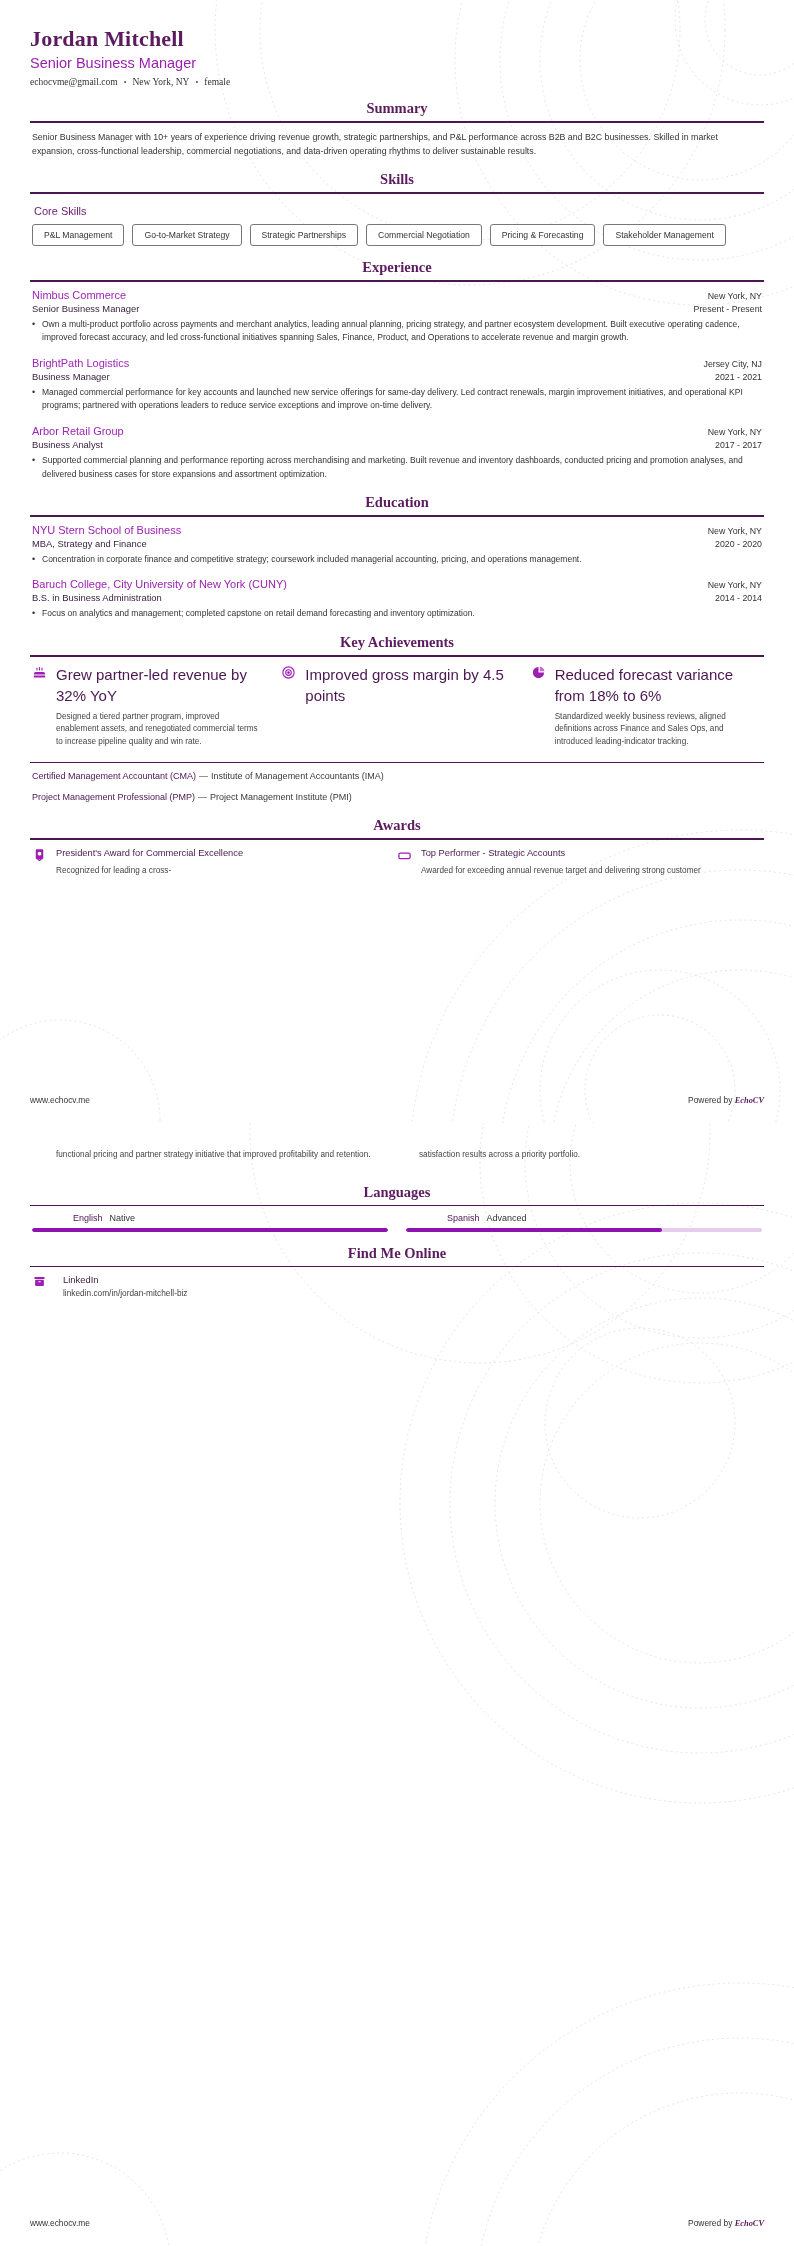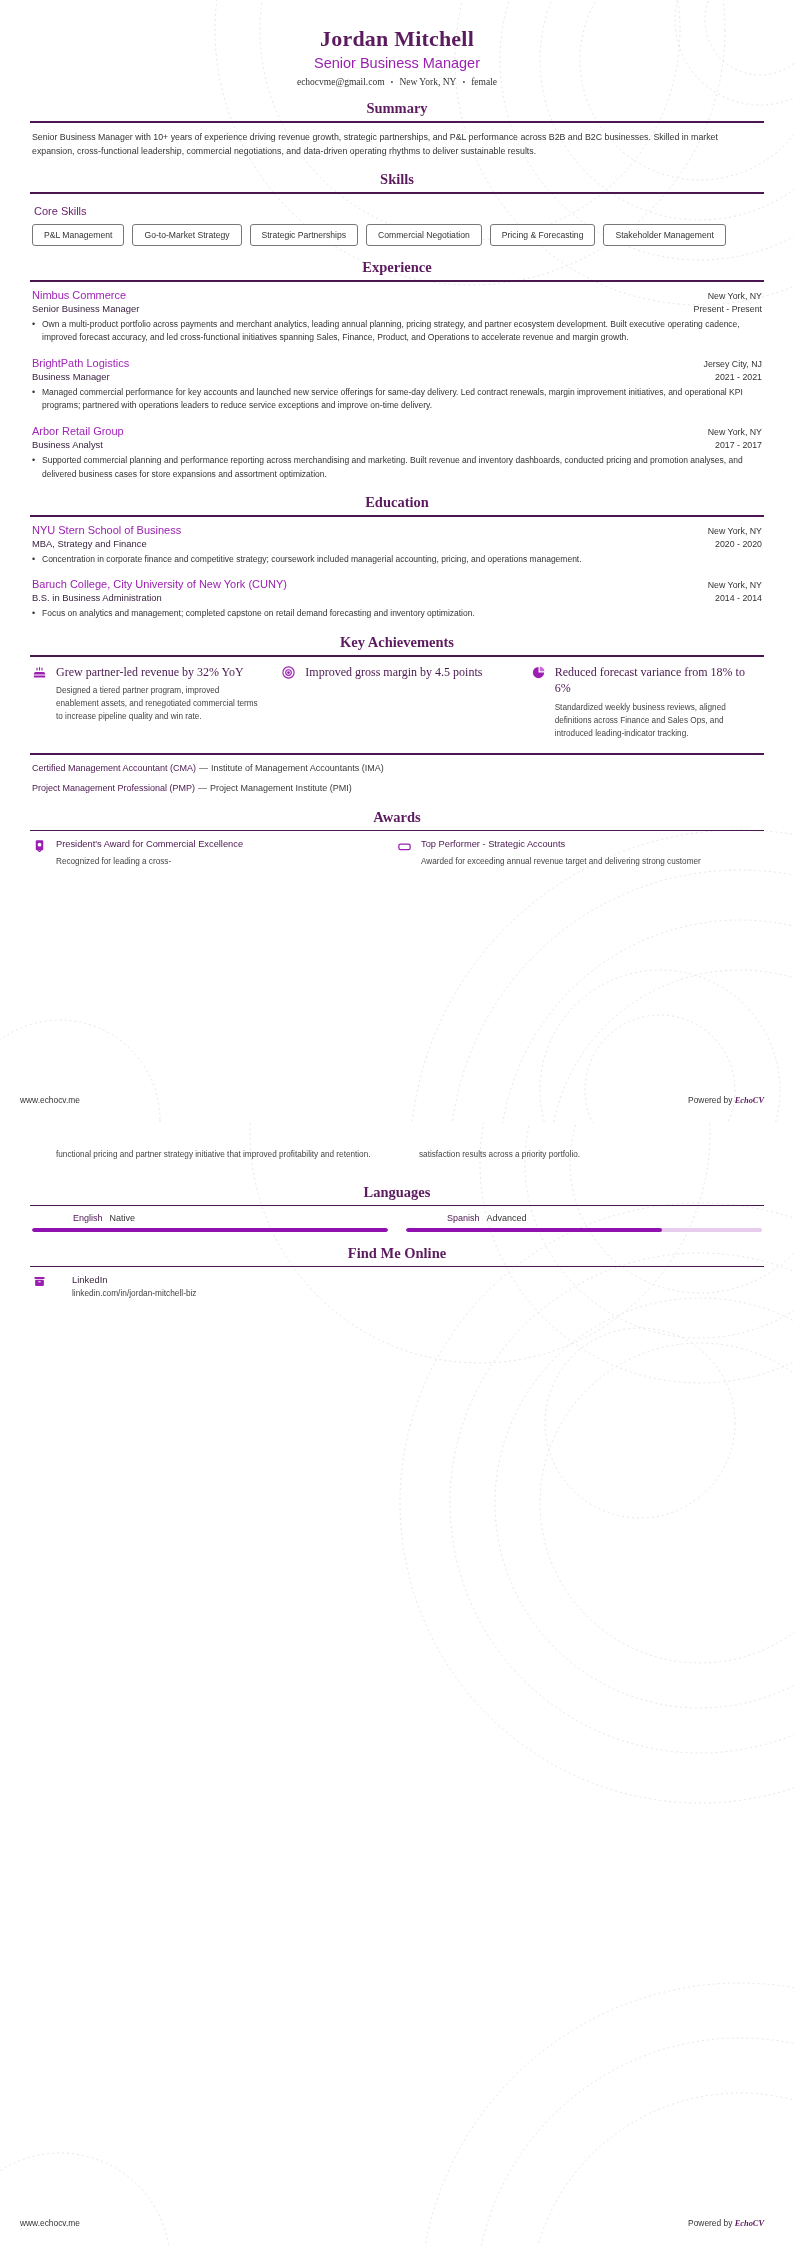--- a/index.html
+++ b/index.html
@@ -24,21 +24,21 @@
   .bg-deco { position: absolute; inset: 0; pointer-events: none; z-index: 0; }
   .bg-deco svg { position: absolute; }
 
   .content {
     position: relative;
     z-index: 2;
     padding: 26px 30px 0 30px;
   }
 
   
-  .hdr { text-align: center; margin-bottom: 1px; }
+  .hdr { text-align: left; margin-bottom: 1px; }
   .hdr-name {
     font-family: "Liberation Serif", serif;
     font-weight: bold;
     font-size: 22px;
     color: #5b1b5e;
     letter-spacing: .2px;
   }
   .hdr-title {
     font-size: 14.5px;
     color: #9b1fb0;
@@ -127,25 +127,24 @@
     color: #333;
     font-size: 9px;
   }
 
   
   .ach-grid { display: flex; gap: 18px; }
   .ach { flex: 1; display: flex; gap: 8px; }
   .ach-icon { width: 16px; flex: 0 0 16px; padding-top: 1px; }
   .ach-icon svg { display: block; }
   .ach-title {
-    font-size: 12px;
+    font-size: 15px;
     color: #4a1750;
     line-height: 1.4;
     margin-bottom: 5px;
-    font-family: Liberation Serif, serif;
   }
   .ach-desc {
     font-size: 8.2px;
     color: #444;
     line-height: 1.55;
   }
 
   
   .cert-row { font-size: 9px; margin-bottom: 7px; line-height: 1.5; }
   .cert-name { color: #4a1750; }
@@ -167,29 +166,29 @@
   .lang-level { color: #333; padding-left: 7px; }
   .lang-bar {
     height: 3.5px;
     border-radius: 2px;
     background: #e6cdee;
     overflow: hidden;
   }
   .lang-fill { height: 100%; background: #8f12b0; border-radius: 2px; }
 
   
-  .link-item { display: flex; gap: 24px; }
+  .link-item { display: flex; gap: 15px; }
   .link-icon { width: 16px; flex: 0 0 16px; padding-top: 1px; }
   .link-label { font-size: 9.4px; color: #3a2340; margin-bottom: 3px; }
   .link-url { font-size: 8.3px; color: #444; }
 
   
   .pg-footer {
     position: absolute;
-    left: 20px;
+    left: 30px;
     right: 30px;
     bottom: 18px;
     display: flex;
     justify-content: space-between;
     align-items: flex-start;
     z-index: 3;
     font-size: 8.4px;
   }
   .pg-footer .site { color: #333; }
   .pg-footer .brand { color: #333; }

